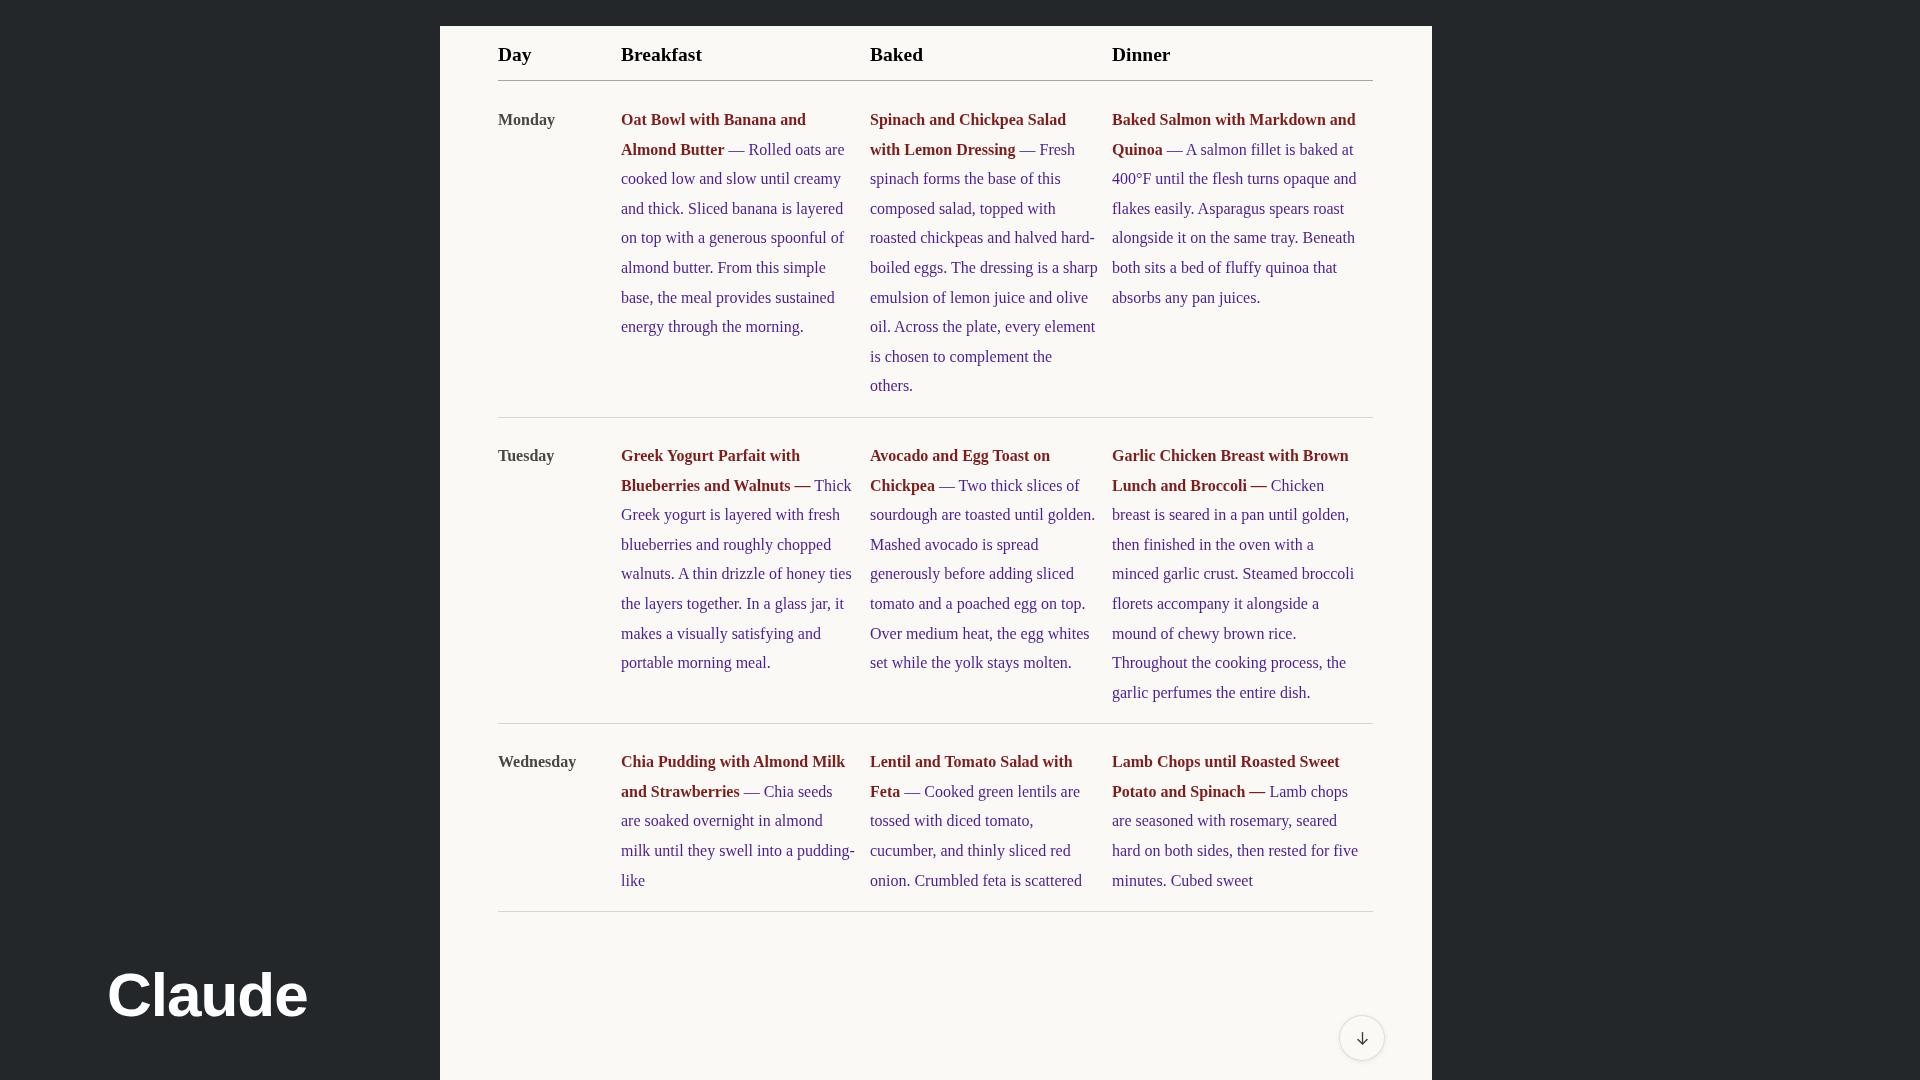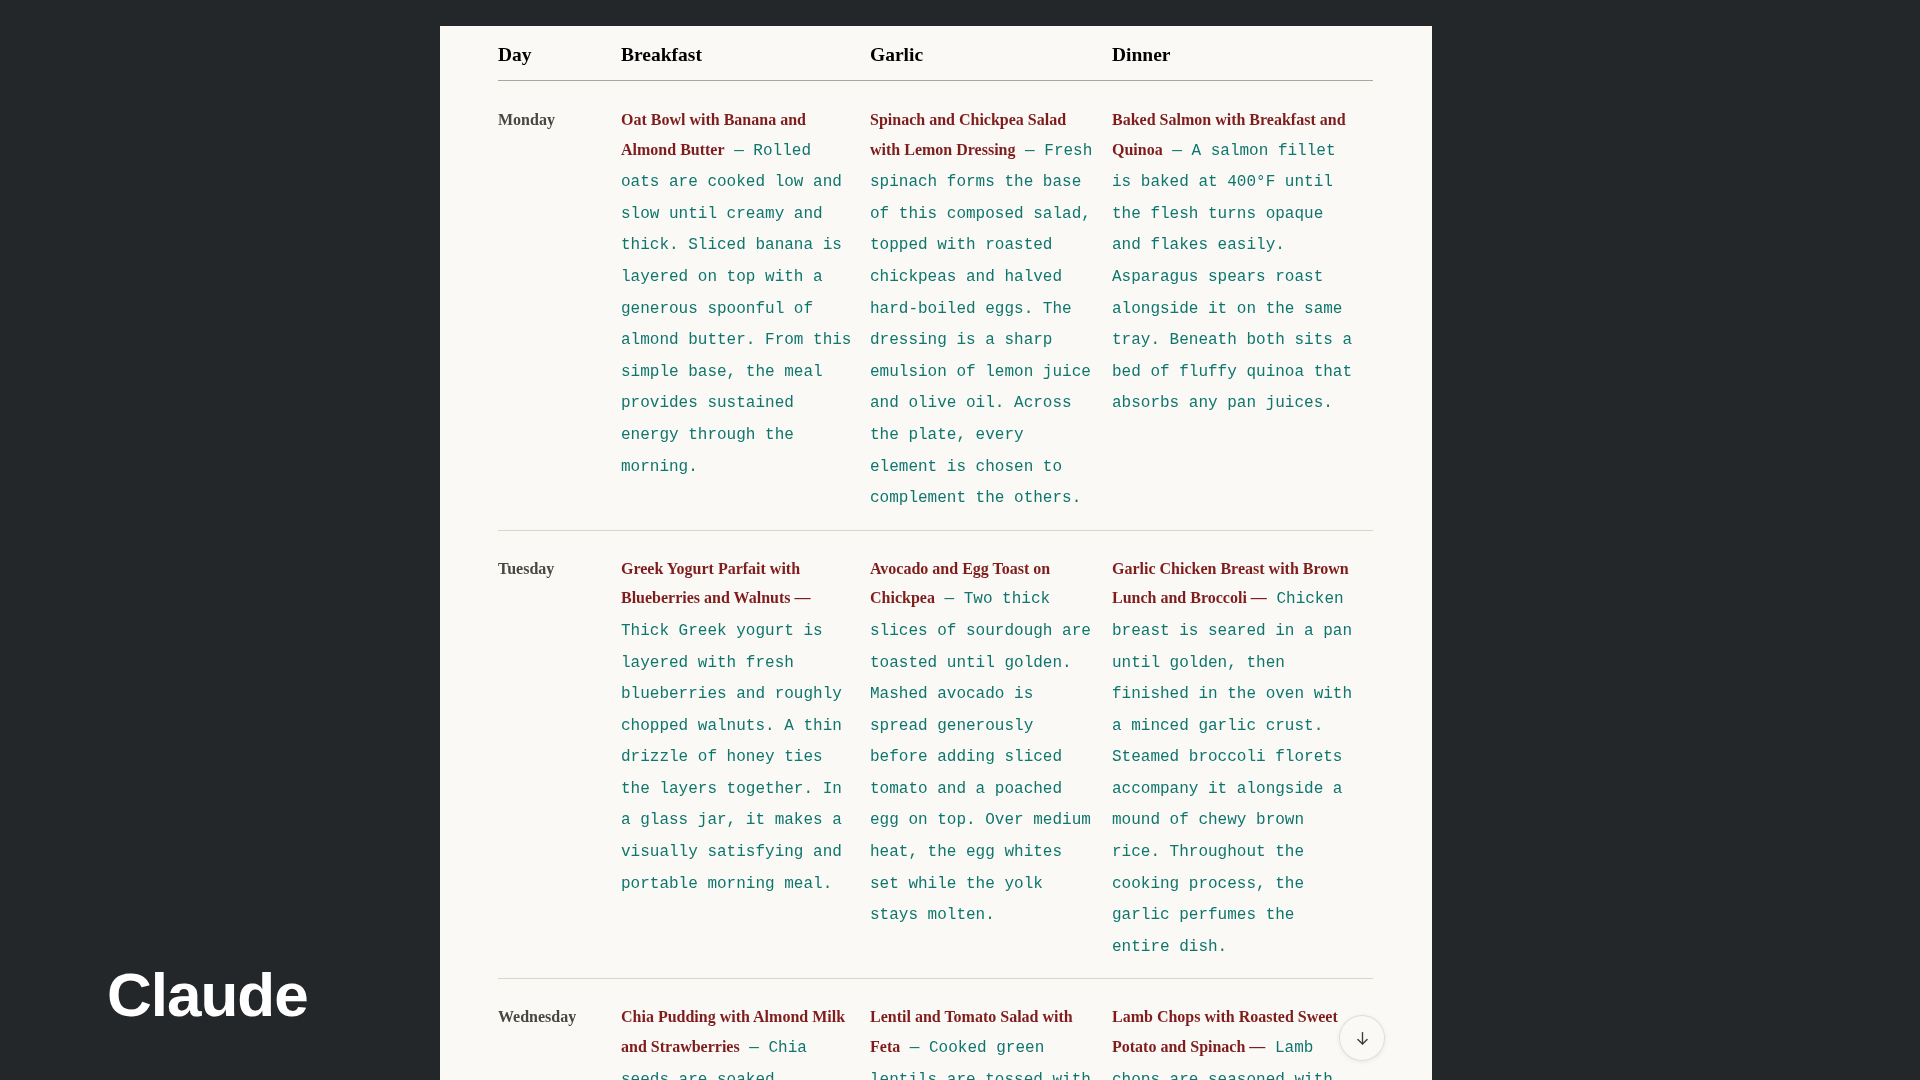--- a/index.html
+++ b/index.html
@@ -101,22 +101,21 @@
     color: #26251f;
     white-space: nowrap;
   }
 
   .meal-name {
     font-weight: bold;
     color: #7f1d1d;
   }
 
   .meal-desc {
-    color: #0f766e;
-    font-family: Liberation Mono, monospace;
+    color: #4c1d95;
   }
 
   
   .scroll-down-btn {
     position: absolute;
     left: 899px;
     top: 989px;
     width: 46px;
     height: 46px;
     border-radius: 50%;
@@ -145,36 +144,36 @@
         <colgroup>
           <col class="c-day">
             <col class="c-break">
             <col class="c-lunch">
             <col class="c-dinner">
         </colgroup>
         <thead>
           <tr>
             <th>Day</th>
             <th>Breakfast</th>
-            <th>Garlic</th>
+            <th>Baked</th>
             <th>Dinner</th>
           </tr>
         </thead>
         <tbody>
 
           <tr>
             <td class="day-cell">Monday</td>
             <td>
               <span class="meal-name">Oat Bowl with Banana and Almond Butter</span><span class="meal-desc"> — Rolled oats are cooked low and slow until creamy and thick. Sliced banana is layered on top with a generous spoonful of almond butter. From this simple base, the meal provides sustained energy through the morning.</span>
             </td>
             <td>
               <span class="meal-name">Spinach and Chickpea Salad with Lemon Dressing</span><span class="meal-desc"> — Fresh spinach forms the base of this composed salad, topped with roasted chickpeas and halved hard-boiled eggs. The dressing is a sharp emulsion of lemon juice and olive oil. Across the plate, every element is chosen to complement the others.</span>
             </td>
             <td>
-              <span class="meal-name">Baked Salmon with Breakfast and Quinoa</span><span class="meal-desc"> — A salmon fillet is baked at 400°F until the flesh turns opaque and flakes easily. Asparagus spears roast alongside it on the same tray. Beneath both sits a bed of fluffy quinoa that absorbs any pan juices.</span>
+              <span class="meal-name">Baked Salmon with Markdown and Quinoa</span><span class="meal-desc"> — A salmon fillet is baked at 400°F until the flesh turns opaque and flakes easily. Asparagus spears roast alongside it on the same tray. Beneath both sits a bed of fluffy quinoa that absorbs any pan juices.</span>
             </td>
           </tr>
 
           <tr>
             <td class="day-cell">Tuesday</td>
             <td>
               <span class="meal-name">Greek Yogurt Parfait with Blueberries and Walnuts —</span><span class="meal-desc"> Thick Greek yogurt is layered with fresh blueberries and roughly chopped walnuts. A thin drizzle of honey ties the layers together. In a glass jar, it makes a visually satisfying and portable morning meal.</span>
             </td>
             <td>
               <span class="meal-name">Avocado and Egg Toast on Chickpea</span><span class="meal-desc"> — Two thick slices of sourdough are toasted until golden. Mashed avocado is spread generously before adding sliced tomato and a poached egg on top. Over medium heat, the egg whites set while the yolk stays molten.</span>
@@ -186,21 +185,21 @@
 
           <tr>
             <td class="day-cell">Wednesday</td>
             <td>
               <span class="meal-name">Chia Pudding with Almond Milk and Strawberries</span><span class="meal-desc"> — Chia seeds are soaked overnight in almond milk until they swell into a pudding-like</span>
             </td>
             <td>
               <span class="meal-name">Lentil and Tomato Salad with Feta</span><span class="meal-desc"> — Cooked green lentils are tossed with diced tomato, cucumber, and thinly sliced red onion. Crumbled feta is scattered</span>
             </td>
             <td>
-              <span class="meal-name">Lamb Chops with Roasted Sweet Potato and Spinach —</span><span class="meal-desc"> Lamb chops are seasoned with rosemary, seared hard on both sides, then rested for five minutes. Cubed sweet</span>
+              <span class="meal-name">Lamb Chops until Roasted Sweet Potato and Spinach —</span><span class="meal-desc"> Lamb chops are seasoned with rosemary, seared hard on both sides, then rested for five minutes. Cubed sweet</span>
             </td>
           </tr>
 
         </tbody>
       </table>
     </div>
 
     <div class="scroll-down-btn">
       <span>
         <svg width="19" height="19" viewBox="0 0 24 24" fill="none" stroke="#3e3b35" stroke-width="1.7" stroke-linecap="round" stroke-linejoin="round">

